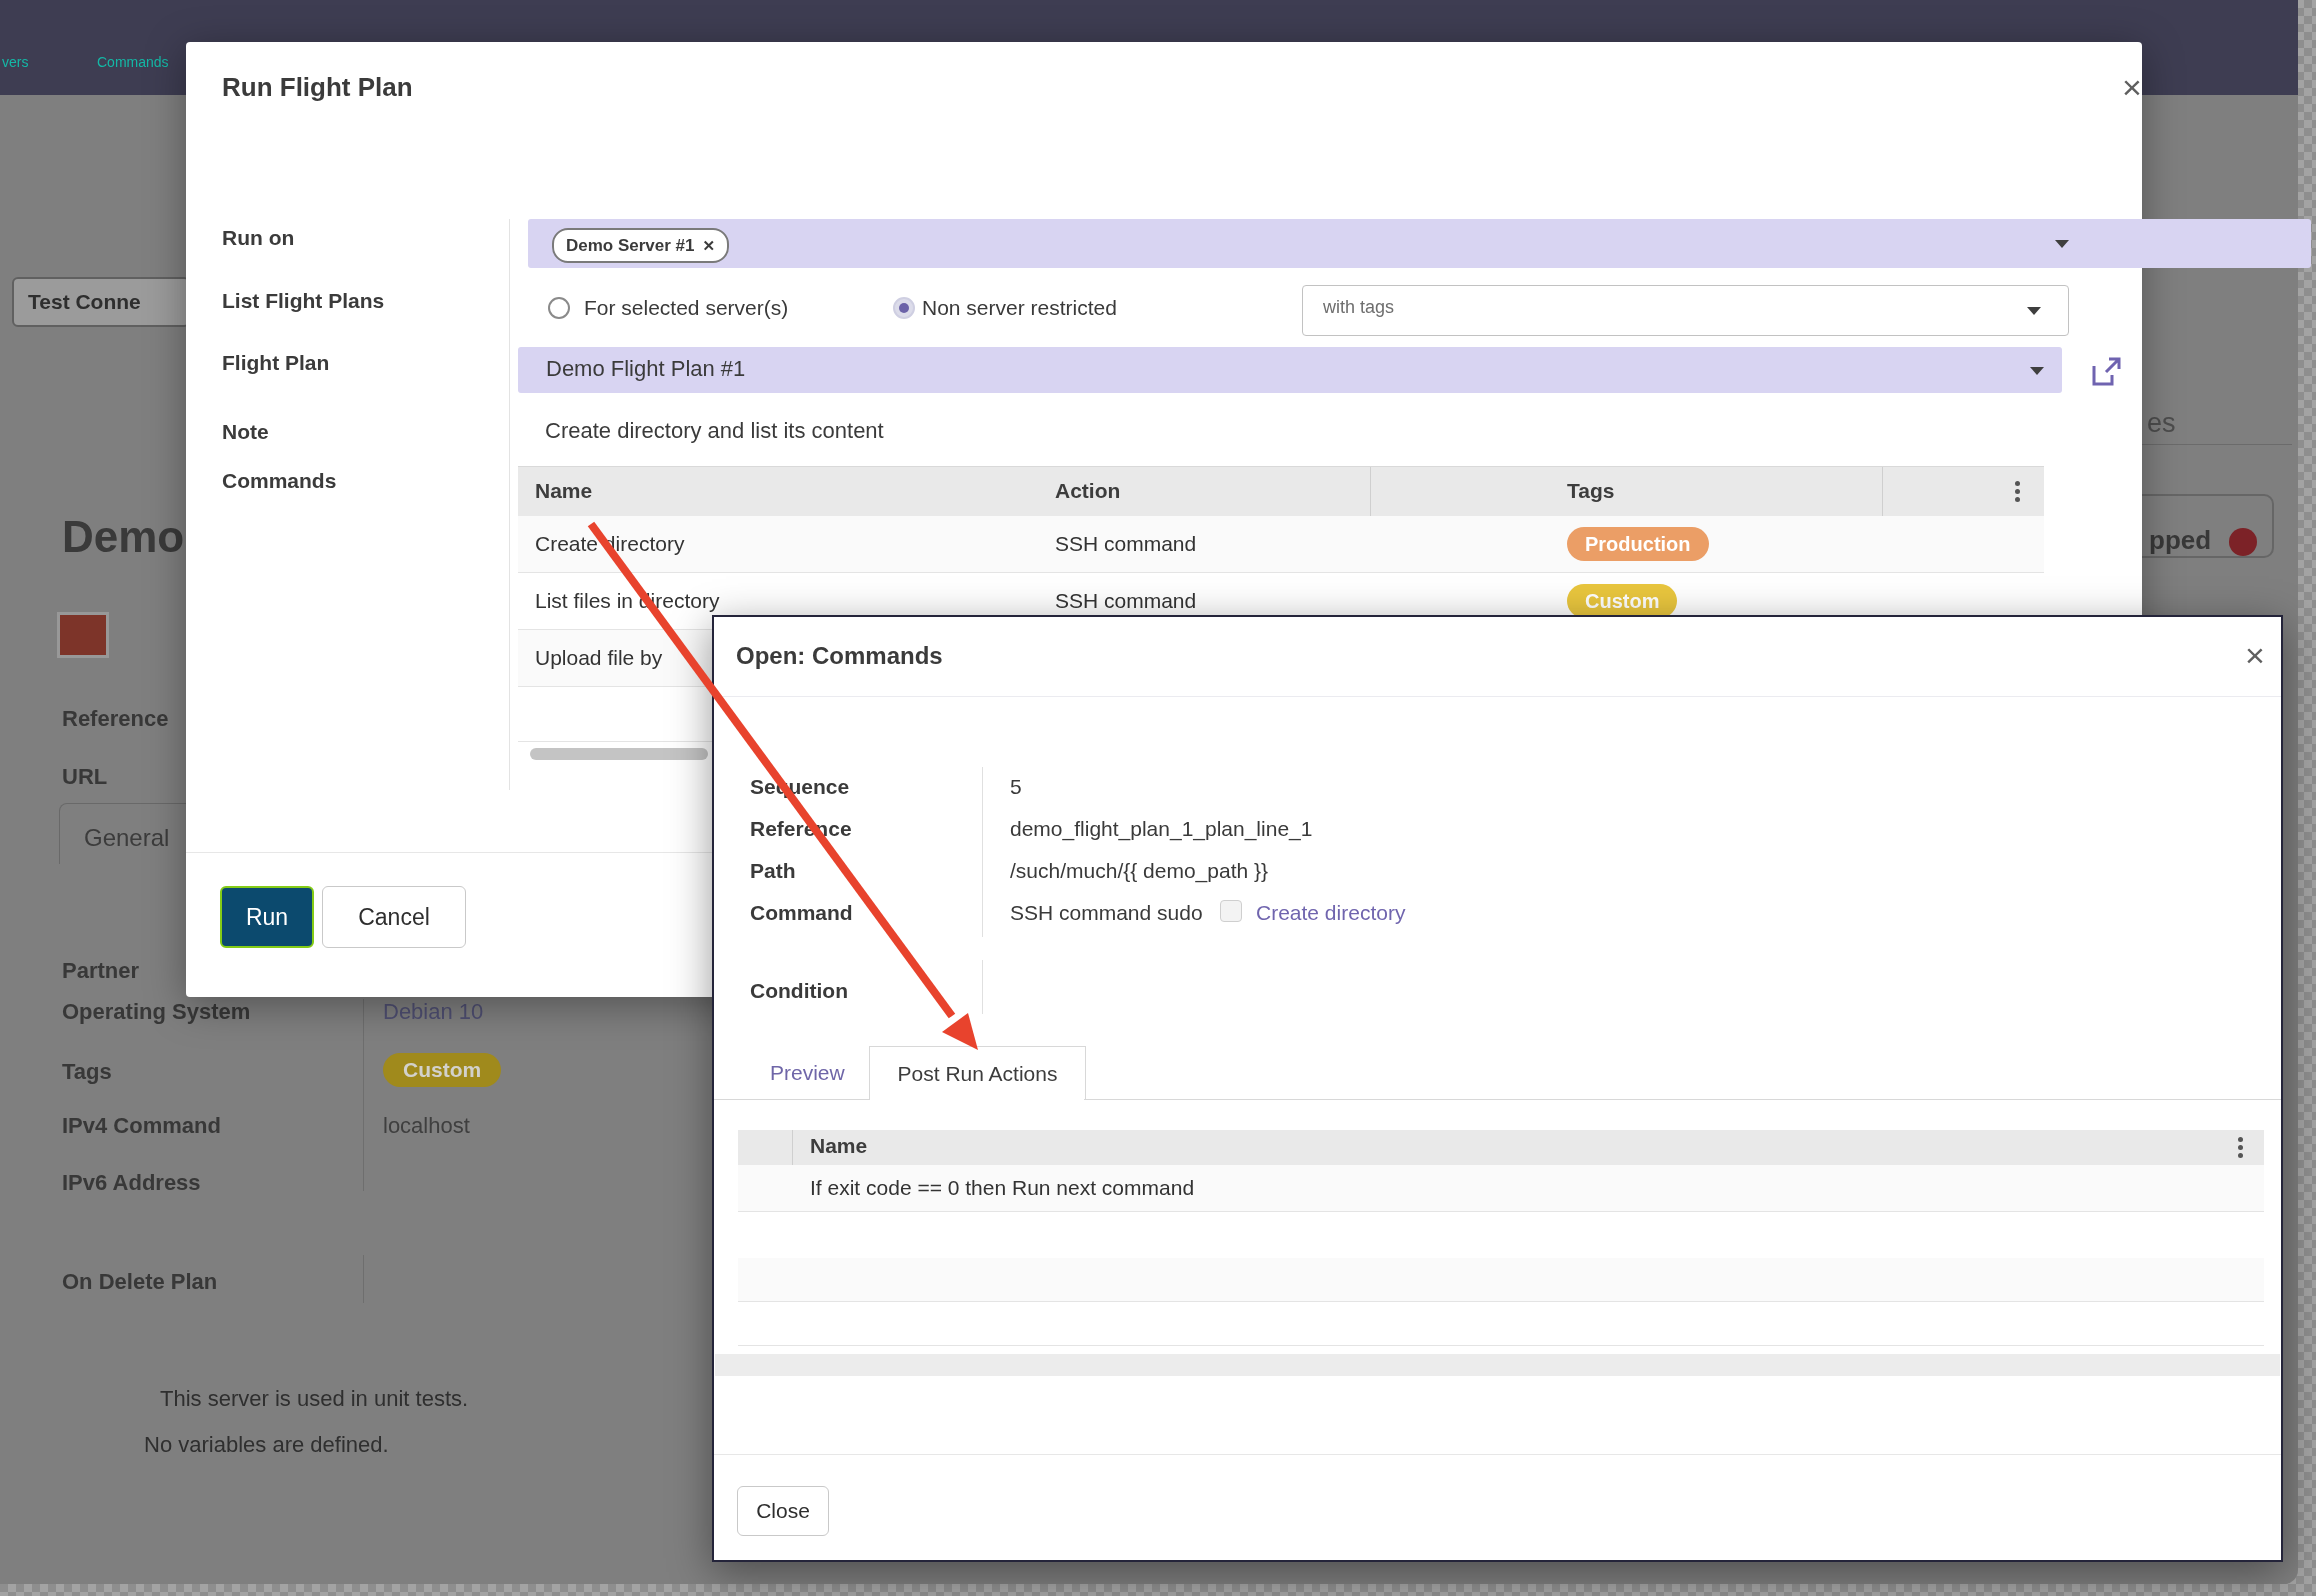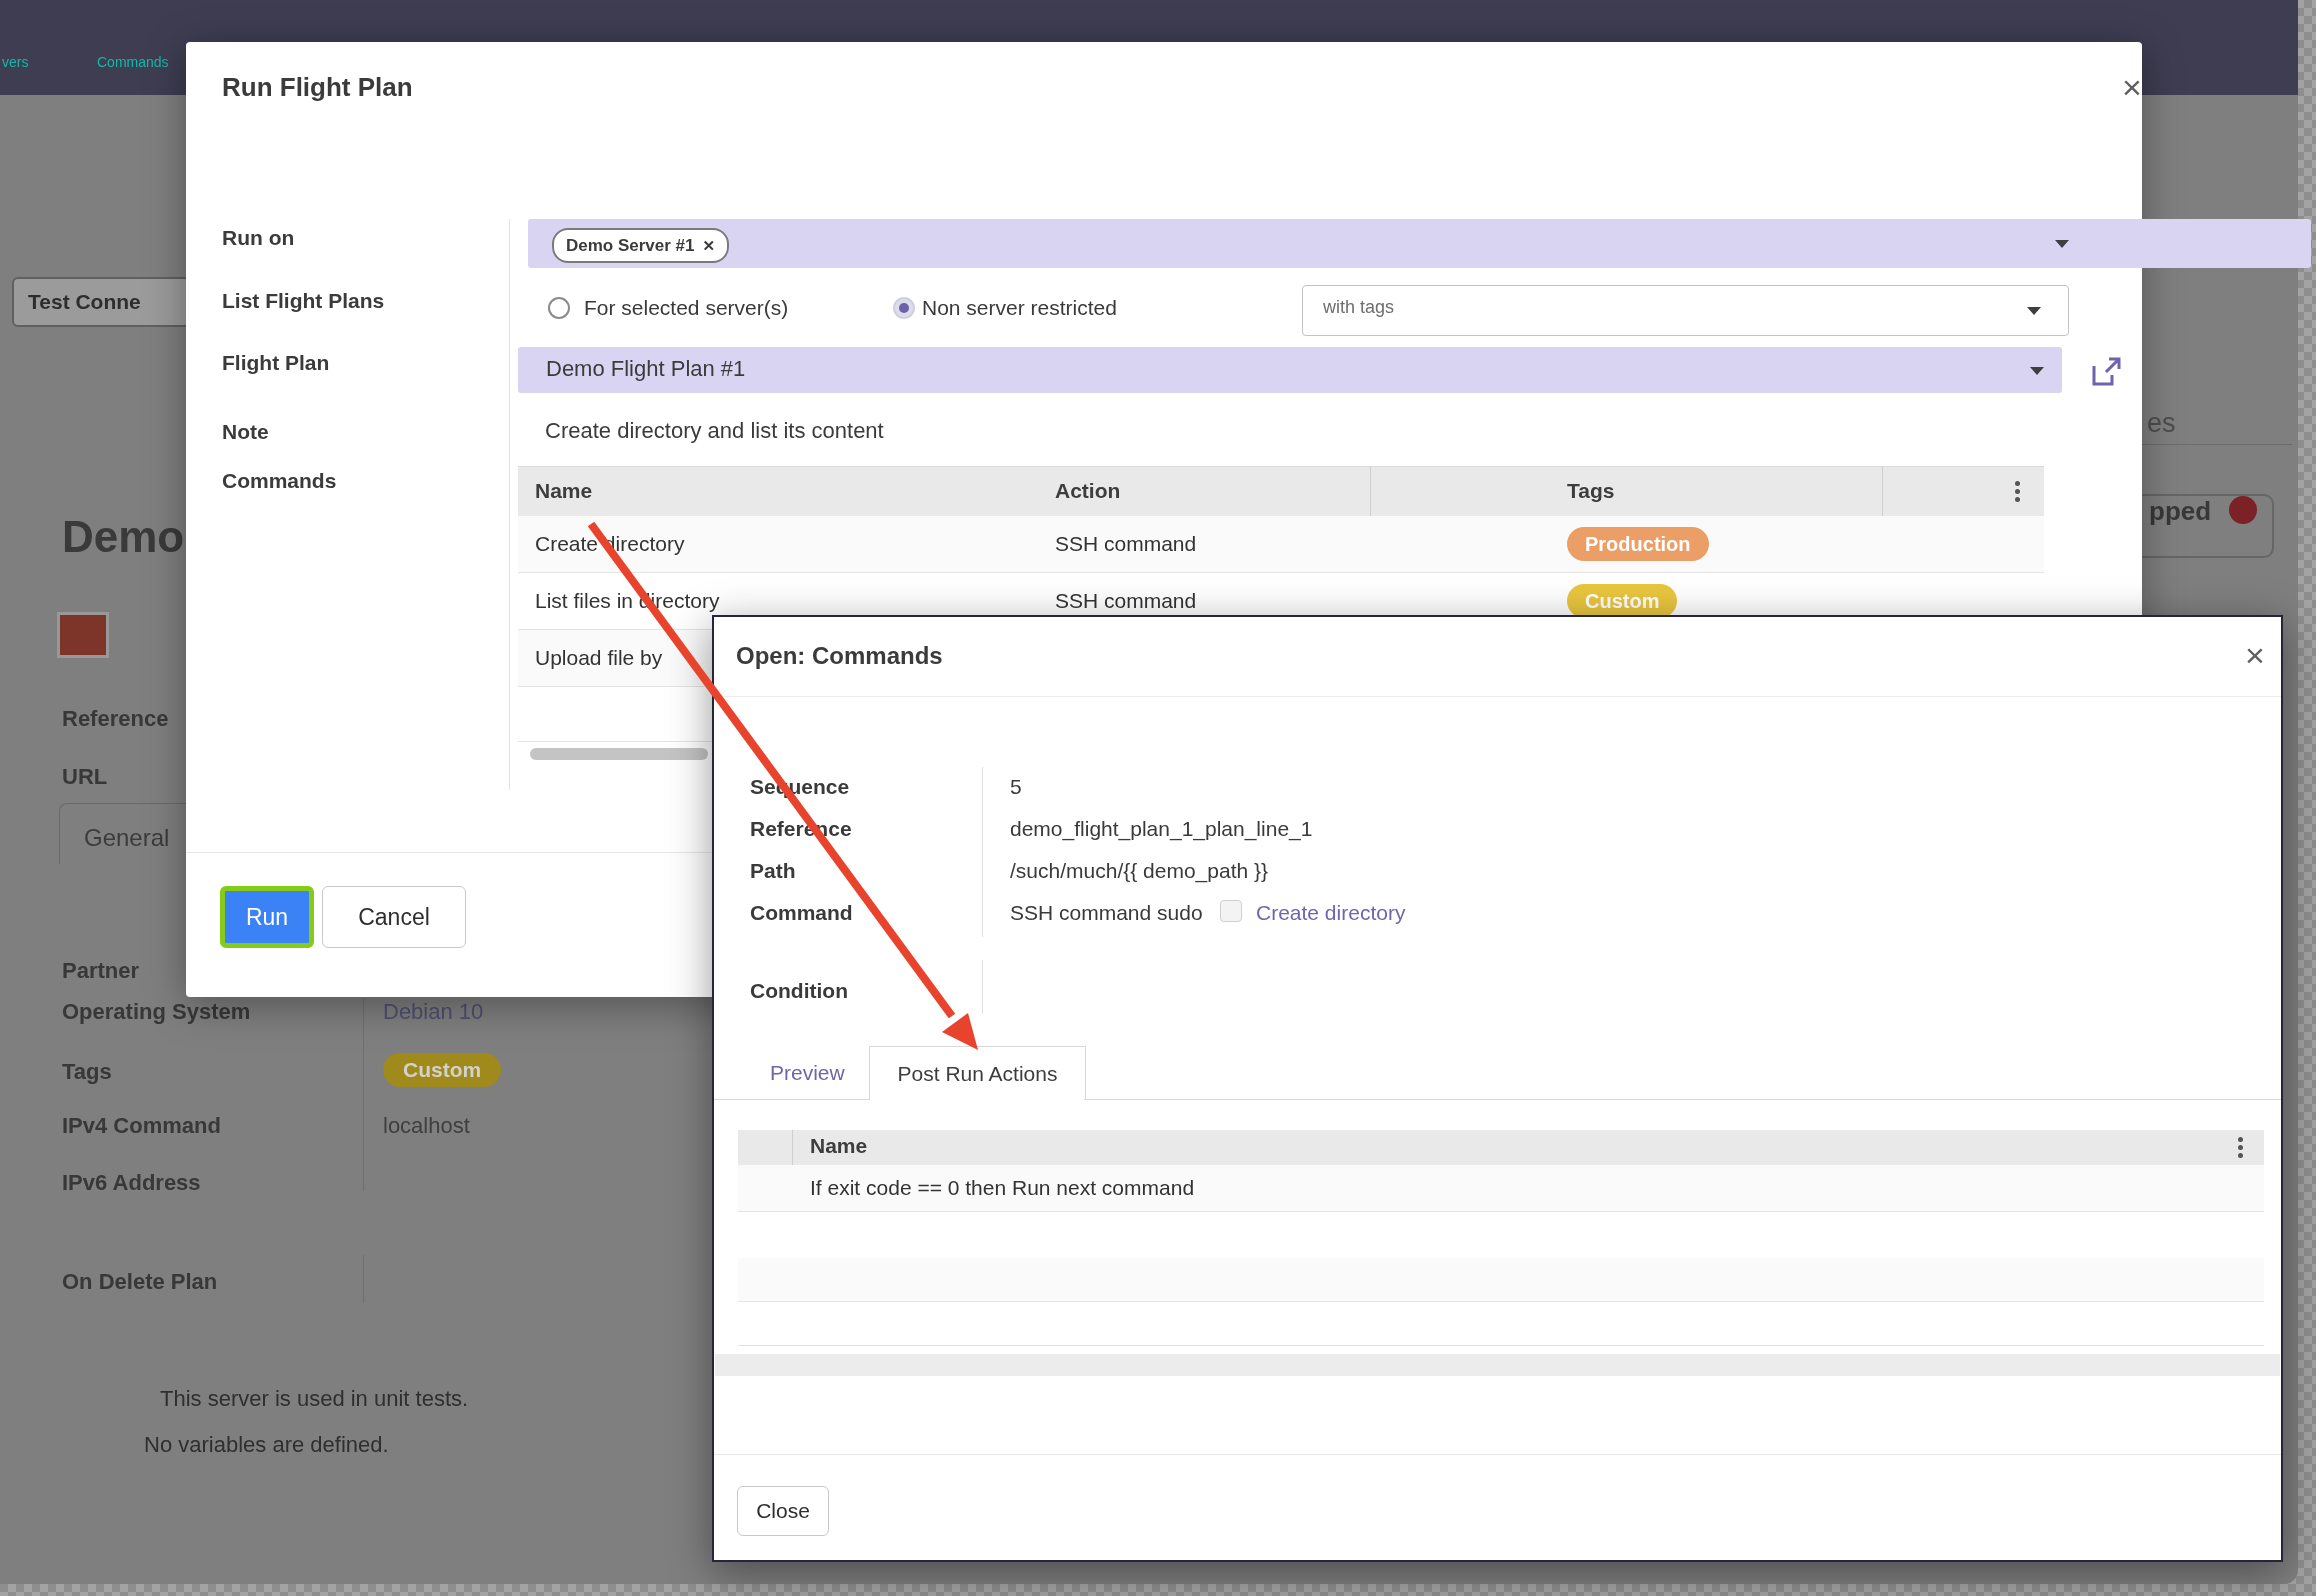--- a/index.html
+++ b/index.html
@@ -13,21 +13,21 @@
   .ghost-btn{left:12px;top:277px;width:178px;height:50px;background:#9b9b9b;border:2px solid #606060;border-radius:6px;
     color:#2e2e2e;font-size:21px;font-weight:bold;display:flex;align-items:center;padding-left:14px;box-sizing:border-box;overflow:hidden;white-space:nowrap;}
   .page-heading{left:62px;top:512px;width:126px;height:58px;overflow:hidden;font-size:44px;font-weight:bold;color:#3a3a3a;white-space:nowrap;}
   .swatch{left:57px;top:612px;width:46px;height:40px;background:#7d3429;border:3px solid #989898;}
   .pg-label{font-weight:bold;color:#383838;font-size:22px;white-space:nowrap;}
   .pg-value{color:#3f3f3f;font-size:22px;white-space:nowrap;}
   .vline{width:1px;background:#6e6e6e;}
   .general-tab{left:59px;top:803px;width:150px;height:60px;border:1px solid #696969;border-bottom:none;border-top-left-radius:8px;border-top-right-radius:8px;}
   .dim-badge{left:383px;top:1053px;height:34px;padding:0 20px;background:#a08a1c;border-radius:17px;color:#d2d1cc;
     font-size:21px;font-weight:bold;display:flex;align-items:center;}
-  .status-chip{left:2095px;top:494px;width:175px;height:60px;border:2px solid #666;border-radius:10px;display:flex;align-items:flex-start;}
+  .status-chip{left:2095px;top:494px;width:175px;height:60px;border:2px solid #666;border-radius:10px;display:flex;align-items:flex-end;}
   .status-dot{width:28px;height:28px;border-radius:50%;background:#7c2227;}
   .note-text{color:#2f2f2f;font-size:22px;white-space:nowrap;}
   .cut-glyphs span{display:inline-block;background:#2a2a2a;}
   
   .modal{background:#fff;}
   .modal1{left:186px;top:42px;width:1956px;height:955px;border-radius:4px;box-shadow:0 8px 40px rgba(0,0,0,.35);}
   .modal-title{font-weight:bold;color:#3b3b3b;font-size:26px;white-space:nowrap;}
   .close-x{color:#5f5f5f;font-size:34px;line-height:30px;}
   .form-label{font-weight:bold;color:#3b3b3b;font-size:21px;white-space:nowrap;}
   .lavender{background:#d8d4f2;border-radius:3px;}
@@ -41,21 +41,21 @@
   .select{background:#fff;border:1px solid #c2c2c2;border-radius:4px;}
   .tbl-hdr{background:#e9e9e9;border-top:1px solid #d9d9d9;border-bottom:1px solid #c9c9c9;}
   .tbl-hdr .form-label{font-size:21px;color:#3d3d3d;}
   .cell{font-size:21px;color:#333;white-space:nowrap;}
   .badge{height:34px;padding:0 18px;border-radius:17px;color:#fff;font-size:20px;font-weight:bold;display:inline-flex;align-items:center;}
   .badge.production{background:#eb9e66;}
   .badge.custom{background:#e9c63e;}
   .kebab{width:6px;}
   .kebab i{display:block;width:5px;height:5px;border-radius:50%;background:#555;margin:3px 0;}
   .btn{border-radius:6px;font-size:23px;display:flex;align-items:center;justify-content:center;box-sizing:border-box;}
-  .btn.primary{background:#3b82f6;color:#fff;border:5px solid #84cc16;}
+  .btn.primary{background:#0c4a6e;color:#fff;border:2px solid #84cc16;}
   .btn.plain{background:#fff;color:#2e2e2e;border:1px solid #c9c9c9;}
   .modal2{left:712px;top:615px;width:1571px;height:947px;border:2px solid #24243a;box-sizing:border-box;box-shadow:0 10px 40px rgba(0,0,0,.4);}
   .m2-label{font-weight:bold;color:#3a3a3a;font-size:21px;white-space:nowrap;}
   .m2-value{color:#3a3a3a;font-size:21px;white-space:nowrap;}
   .link{color:#7065ae;font-size:21px;white-space:nowrap;}
   .checkbox{width:22px;height:22px;background:#f3f3f3;border:1px solid #cfcfcf;border-radius:4px;box-sizing:border-box;}
   .tab-inactive{color:#6f66a8;font-size:21px;white-space:nowrap;}
   .tab-active-box{background:#fff;border:1px solid #d8d8d8;border-bottom:none;display:flex;align-items:center;justify-content:center;}
   .tab-active-box span{color:#3d3d3d;font-size:21px;white-space:nowrap;}
   .hline{height:1px;background:#d8d8d8;}

